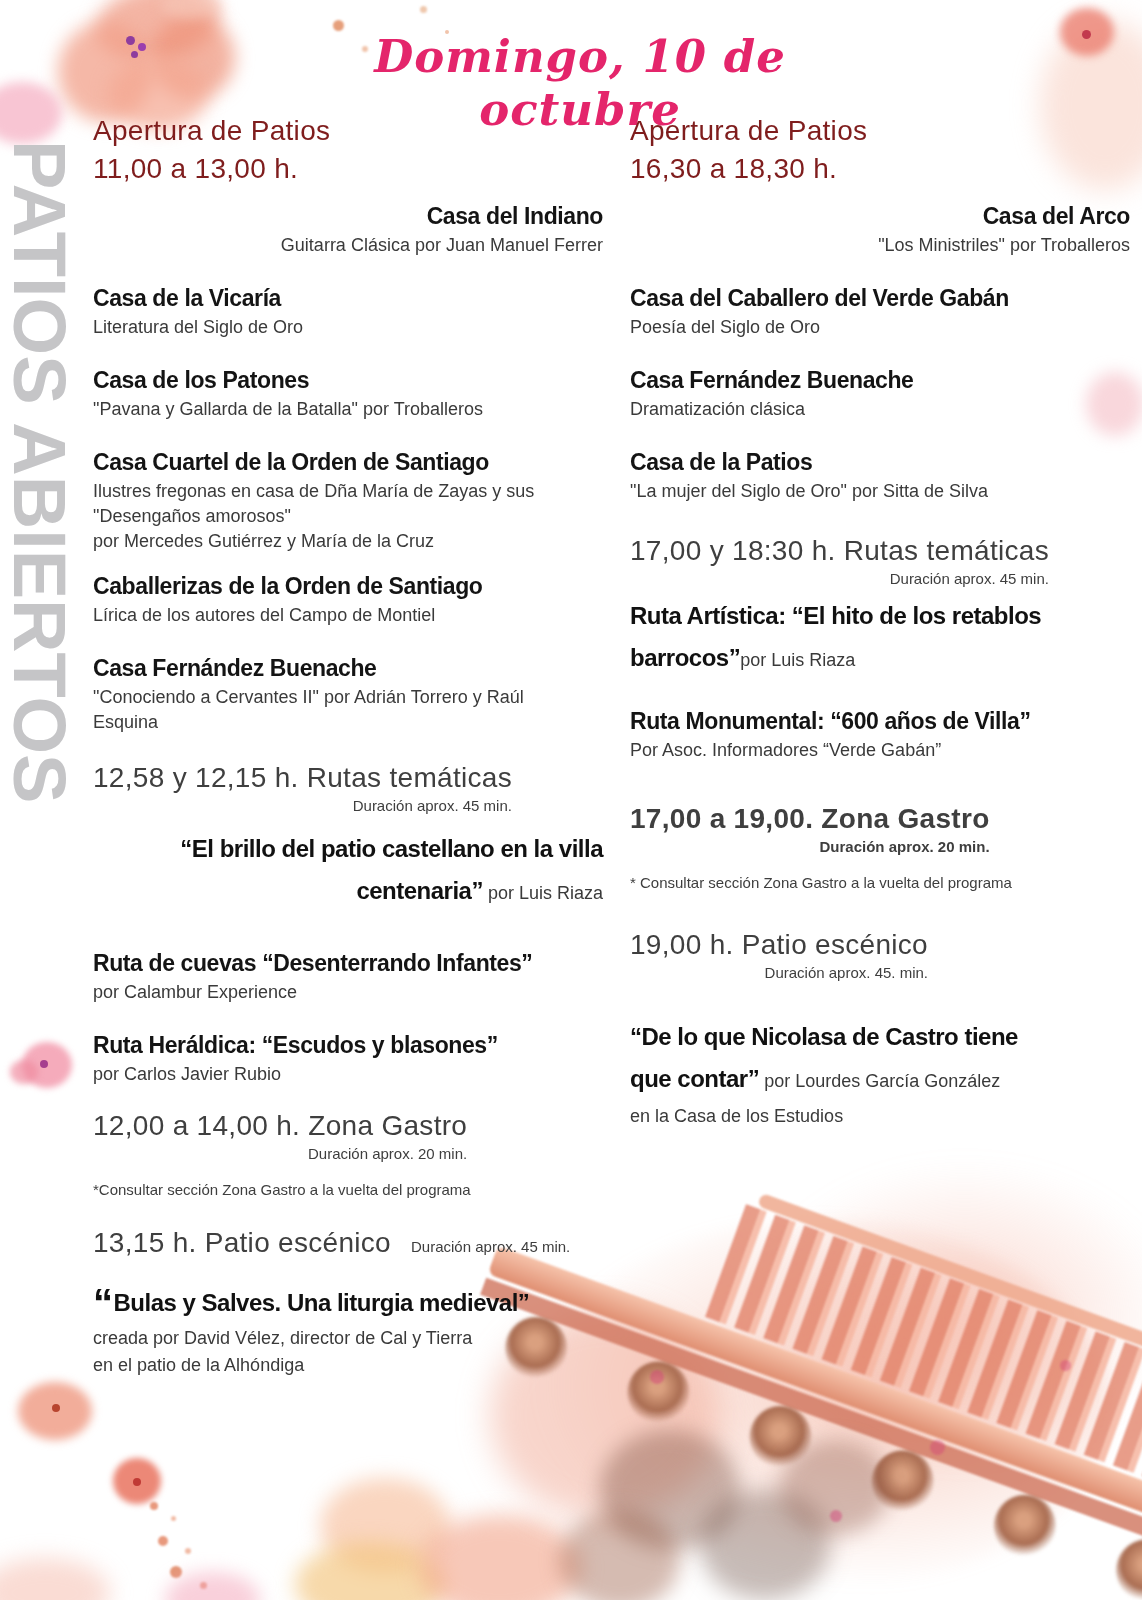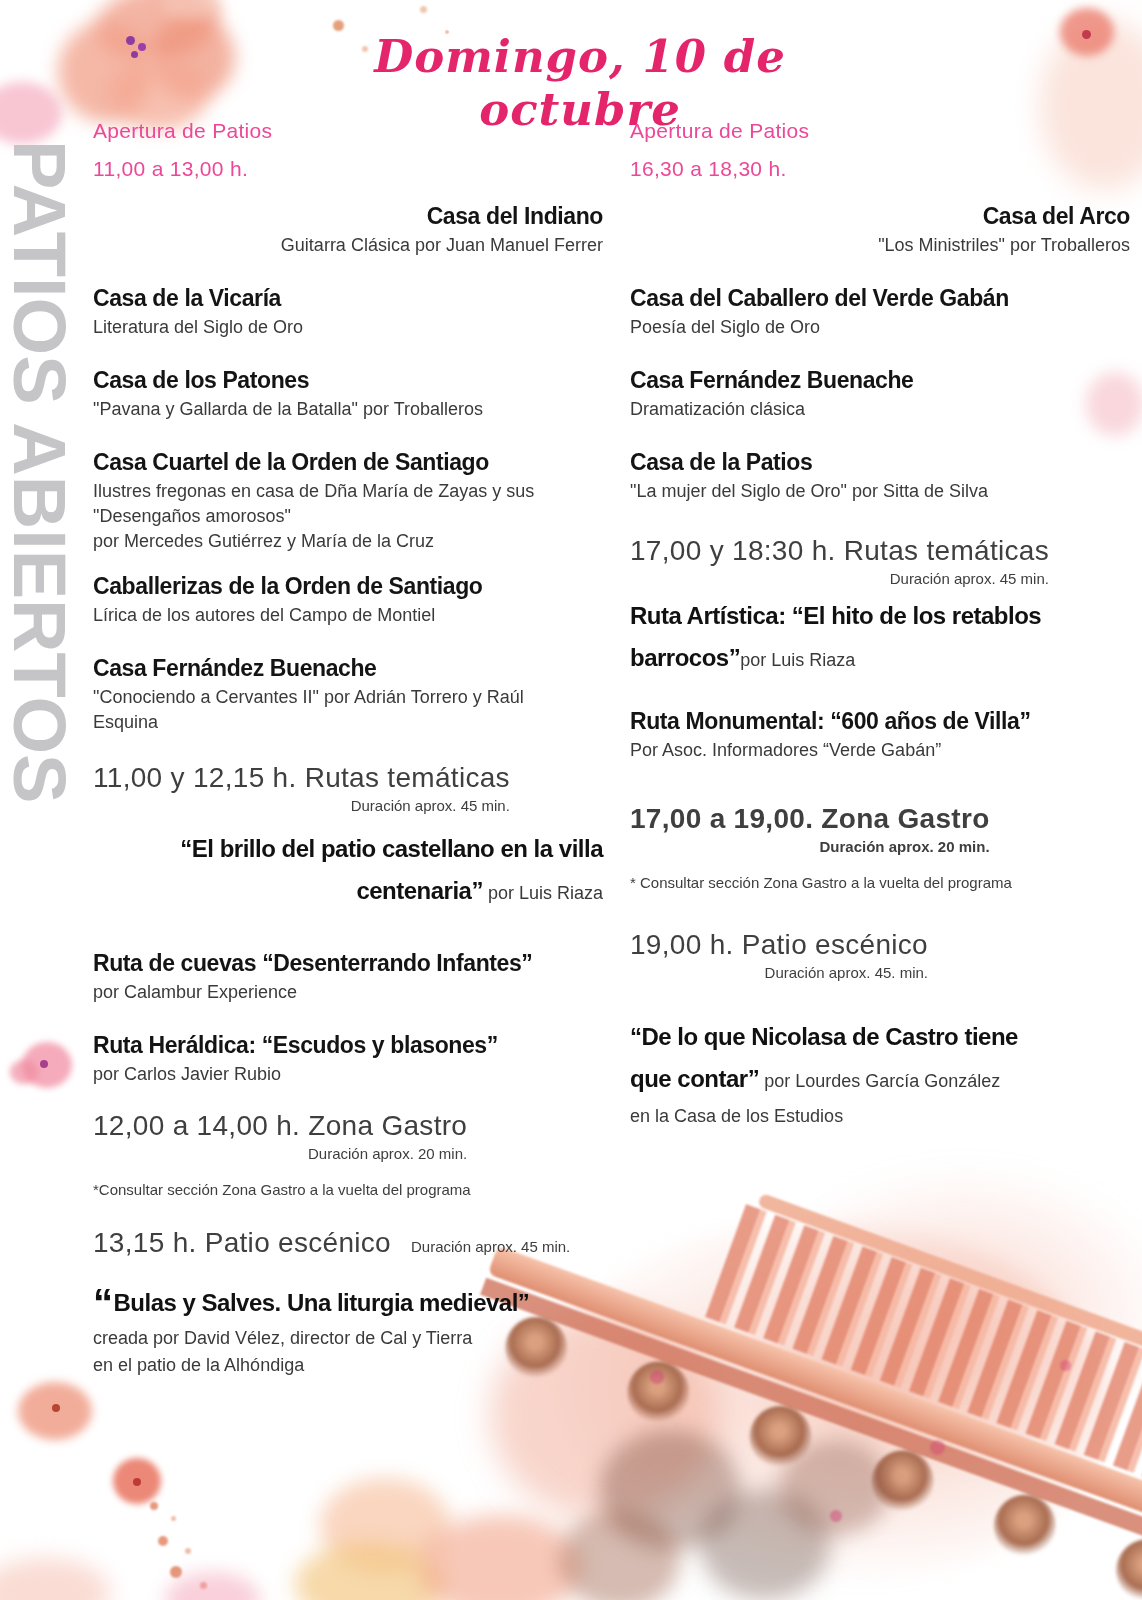--- a/index.html
+++ b/index.html
@@ -29,21 +29,21 @@
          font-family:"Liberation Sans",sans-serif;}
   .side-right{position:absolute;right:-53px;top:515px;z-index:2;writing-mode:vertical-rl;text-orientation:mixed;
          font-weight:700;font-size:74px;color:#dfdfe1;letter-spacing:0;line-height:1;
          font-family:"Liberation Sans",sans-serif;}
   .col{position:absolute;top:112px;z-index:3;}
   .col-left{left:93px;width:510px;}
   .col-right{left:630px;width:500px;}
   .blk{white-space:nowrap;}
   .g7{margin-top:7px;}.g13{margin-top:13px;text-align:right;}.g17{margin-top:17px;}.g21{margin-top:21px;}
   .g25{margin-top:25px;}.g29{margin-top:29px;}.g34{margin-top:34px;}.g38{margin-top:38px;font-weight:bold;}
-  .open-line{font-size:21px;line-height:38px;color:#ec4899;letter-spacing:.3px;}
+  .open-line{font-size:28px;line-height:38px;color:#7f1d1d;letter-spacing:.3px;}
   .ev-title{font-size:23px;line-height:30px;font-weight:700;color:#141414;letter-spacing:-.4px;margin-bottom:2px;}
   .ev-desc{font-size:18px;line-height:25px;color:#3a3a3a;}
   .blk-time{width:max-content;}
   .time-title{font-size:28px;line-height:36px;color:#3f3f3f;letter-spacing:.3px;}
   .time-row.inline{display:flex;align-items:baseline;gap:20px;}
   .note{font-size:15px;color:#3e3e3e;line-height:18px;}
   .note-right{text-align:right;margin-top:1px;}
   .hl{font-size:24px;line-height:42px;font-weight:700;color:#111;letter-spacing:-.5px;}
   .hl-inline{font-size:18px;font-weight:400;color:#3a3a3a;letter-spacing:0;}
   .lead-q{font-size:40px;line-height:0;vertical-align:-6px;margin-right:1px;}
@@ -156,21 +156,21 @@
       <div class="blk blk-event g17">
         <div class="ev-title">Caballerizas de la Orden de Santiago</div>
         <div class="ev-desc">Lírica de los autores del Campo de Montiel</div>
       </div>
       <div class="blk blk-event g25">
         <div class="ev-title">Casa Fernández Buenache</div>
         <div class="ev-desc">"Conociendo a Cervantes II" por Adrián Torrero y Raúl</div>
         <div class="ev-desc">Esquina</div>
       </div>
       <div class="blk blk-time g25">
-        <div class="time-row"><span class="time-title">11,00 y 12,15 h. Rutas temáticas</span></div>
+        <div class="time-row"><span class="time-title">12,58 y 12,15 h. Rutas temáticas</span></div>
         <div class="note note-right">Duración aprox. 45 min.</div>
       </div>
       <div class="blk blk-headline g13">
         <div class="hl">“El brillo del patio castellano en la villa<br>centenaria”<span class="hl-inline"> por Luis Riaza</span></div>
       </div>
       <div class="blk blk-event g34">
         <div class="ev-title">Ruta de cuevas “Desenterrando Infantes”</div>
         <div class="ev-desc">por Calambur Experience</div>
       </div>
       <div class="blk blk-event g25">

